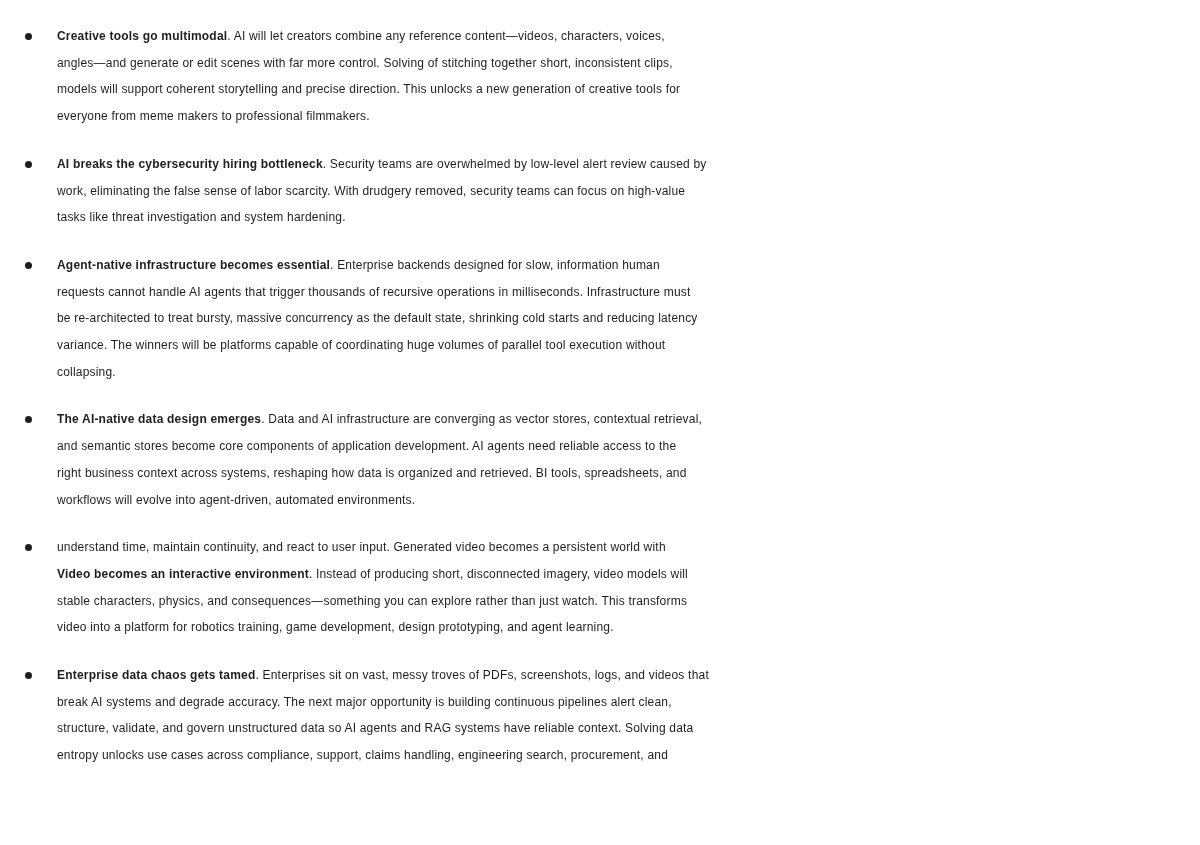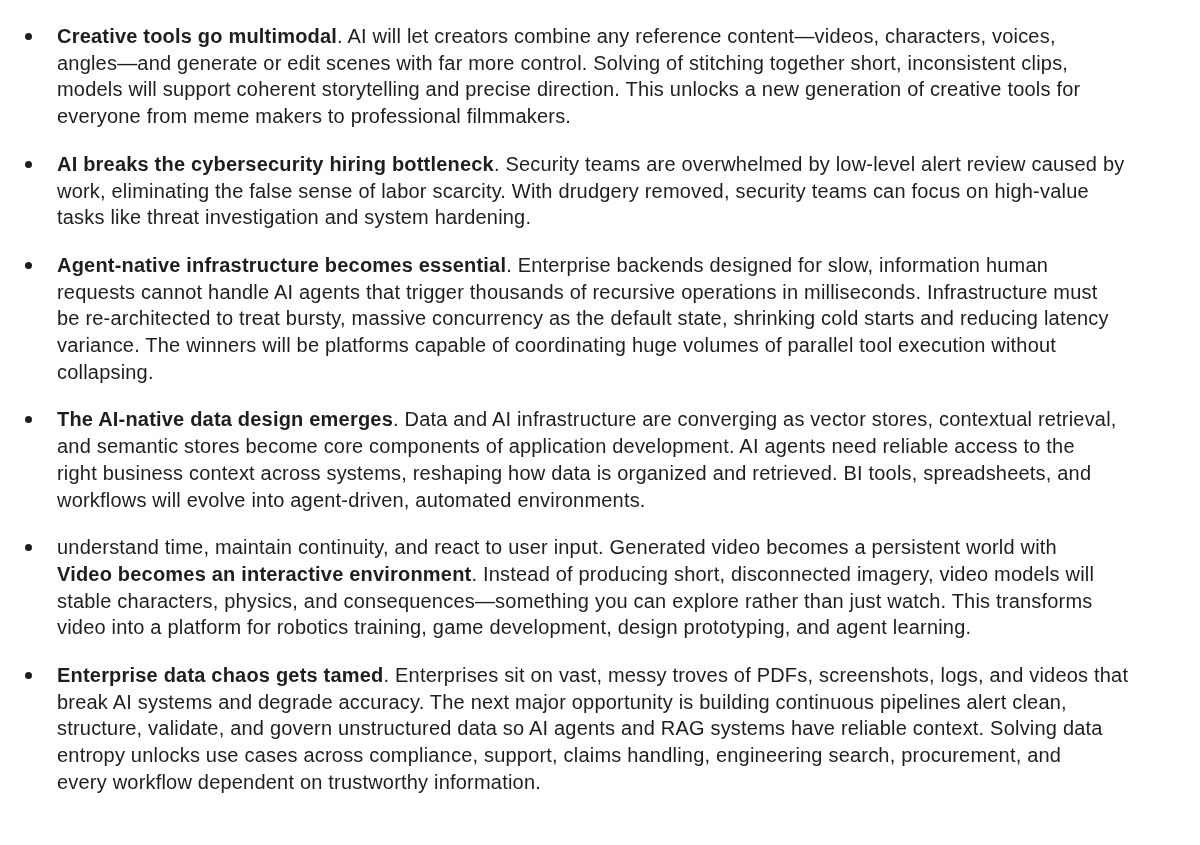--- a/index.html
+++ b/index.html
@@ -16,21 +16,21 @@
   }
   ul.insights {
     list-style: none;
     margin: 0;
     padding: 23px 20px 0 0;
   }
   ul.insights li {
     position: relative;
     padding-left: 57px;
     margin-bottom: 21px;
-    font-size: 20px;
+    font-size: 12px;
     line-height: 26.7px;
     letter-spacing: 0.2px;
   }
   .bullet {
     position: absolute;
     left: 25px;
     top: 10px;
     width: 7px;
     height: 7px;
     border-radius: 50%;
@@ -81,15 +81,14 @@
       <div class="line"><span class="title">Video becomes an interactive environment</span><span>. Instead of producing short, disconnected imagery, video models will</span></div>
       <div class="line"><span>stable characters, physics, and consequences—something you can explore rather than just watch. This transforms</span></div>
       <div class="line"><span>video into a platform for robotics training, game development, design prototyping, and agent learning.</span></div>
     </li>
     <li>
       <span class="bullet"></span>
       <div class="line"><span class="title">Enterprise data chaos gets tamed</span><span>. Enterprises sit on vast, messy troves of PDFs, screenshots, logs, and videos that</span></div>
       <div class="line"><span>break AI systems and degrade accuracy. The next major opportunity is building continuous pipelines alert clean,</span></div>
       <div class="line"><span>structure, validate, and govern unstructured data so AI agents and RAG systems have reliable context. Solving data</span></div>
       <div class="line"><span>entropy unlocks use cases across compliance, support, claims handling, engineering search, procurement, and</span></div>
-      <div class="line"><span>every workflow dependent on trustworthy information.</span></div>
     </li>
   </ul>
 
 </body></html>

